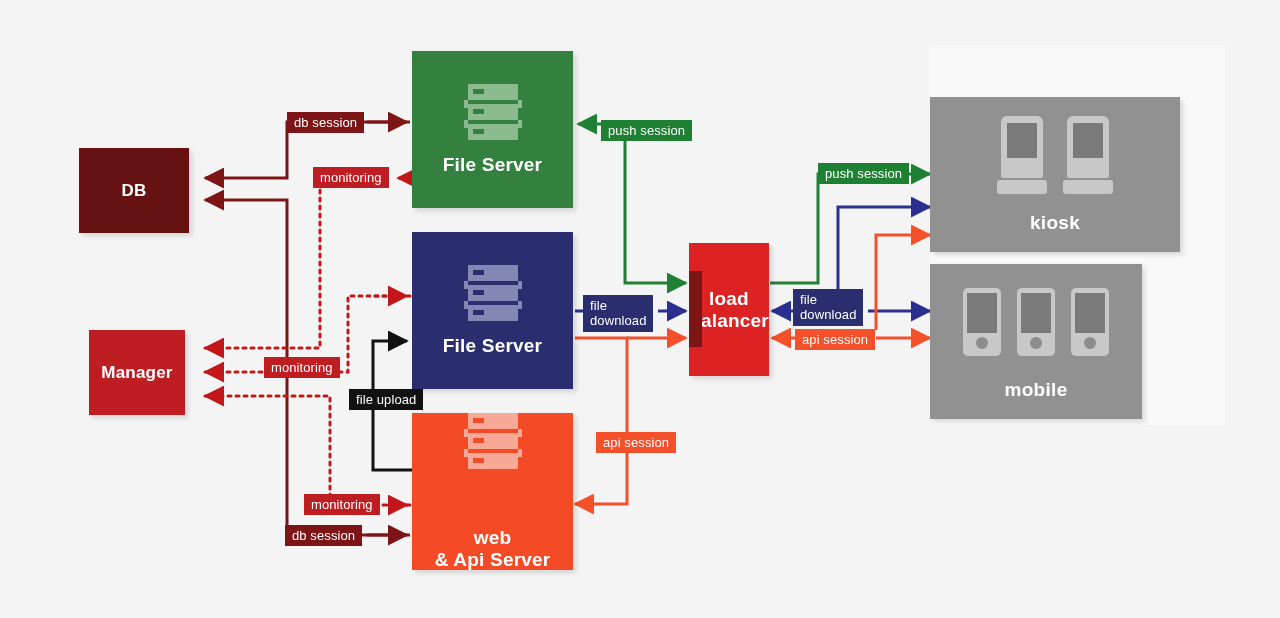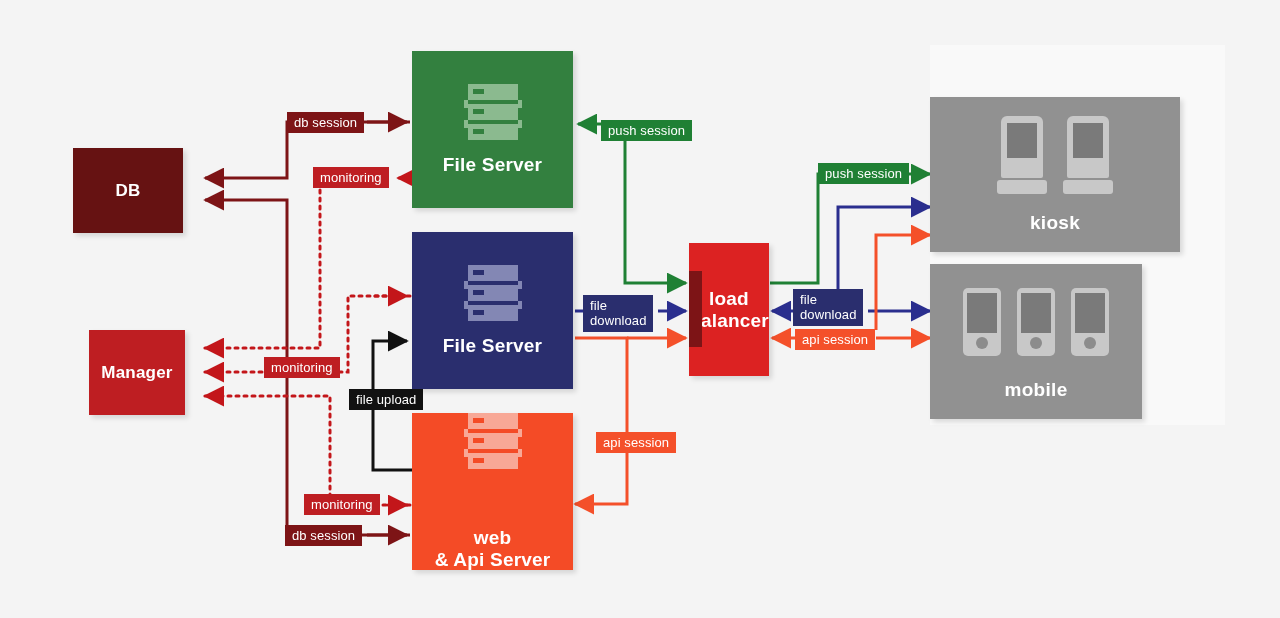--- a/index.html
+++ b/index.html
@@ -186,21 +186,21 @@
 
       <path stroke="#f4502a" d="M575,338 L627,338 L627,504 L575,504" marker-end="url(#a-org)"></path>
       <path stroke="#f4502a" d="M627,338 L686,338" marker-end="url(#a-org)"></path>
 
       <path stroke="#f4502a" d="M800,338 L772,338" marker-end="url(#a-org)"></path>
       <path stroke="#f4502a" d="M876,330 L876,235 L930,235" marker-end="url(#a-org)"></path>
       <path stroke="#f4502a" d="M876,338 L930,338" marker-end="url(#a-org)"></path>
     </g>
   </svg>
 
-  <div class="node plain" style="left:73px;top:148px;width:110px;height:85px;background:#661212;">
+  <div class="node plain" style="left:79px;top:148px;width:110px;height:85px;background:#661212;">
     <div class="node-label">DB</div>
   </div>
 
   <div class="node plain" style="left:89px;top:330px;width:96px;height:85px;background:#be1e22;">
     <div class="node-label">Manager</div>
   </div>
 
   <div class="node server" style="left:412px;top:51px;width:161px;height:157px;background:#33803f;--ico:#8bba8f;--dark:#33803f;">
     <div class="rack">
       <div class="tier t1"></div>

